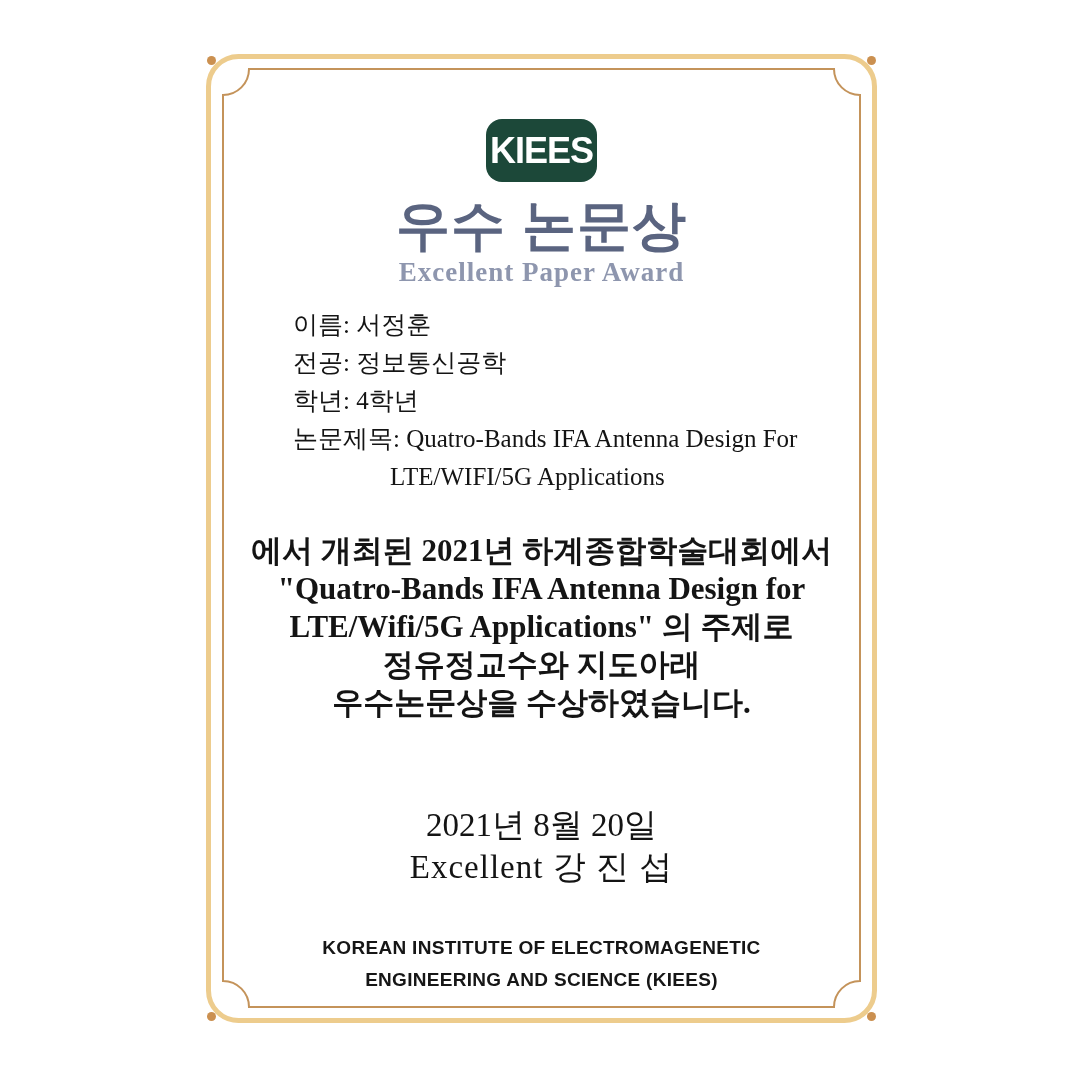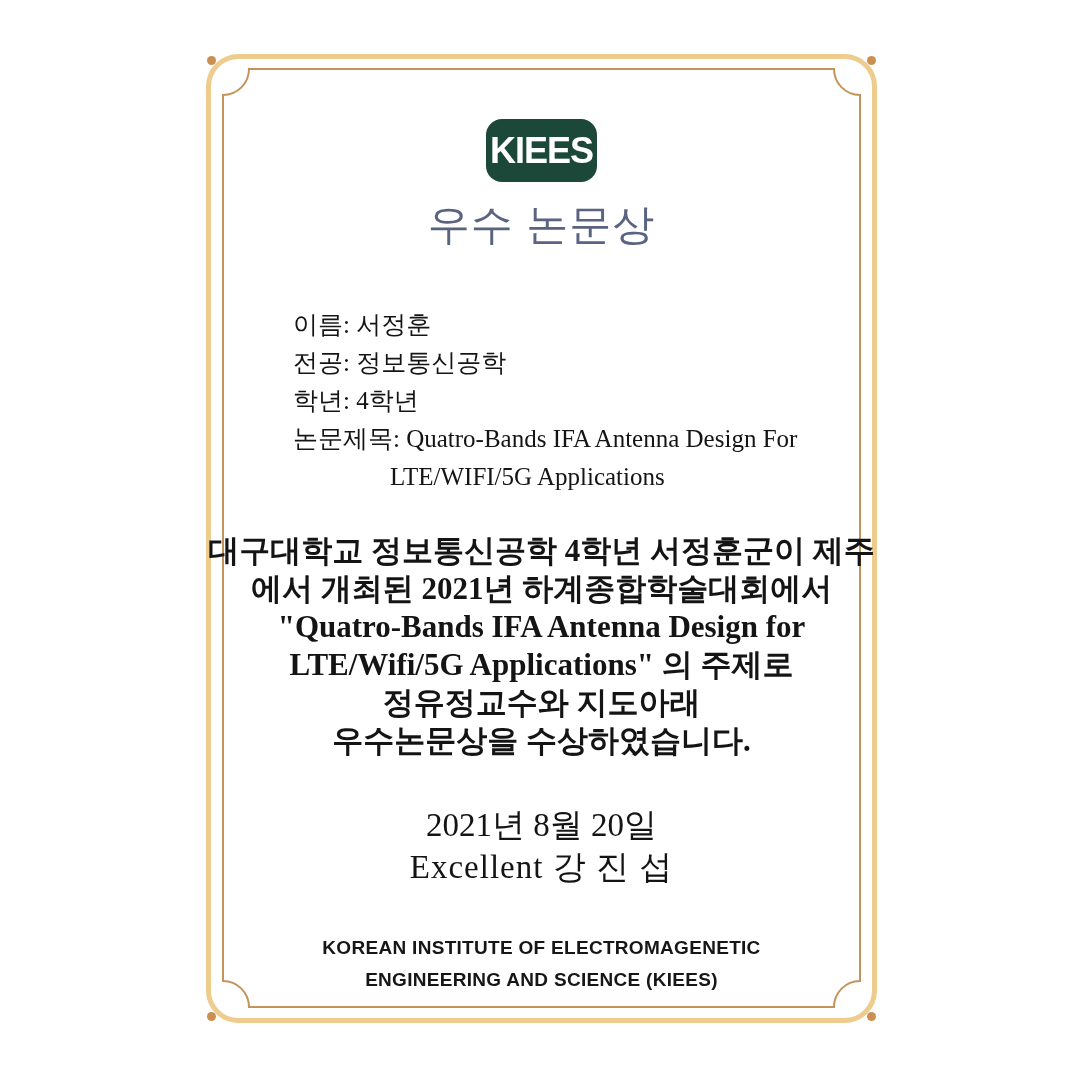--- a/index.html
+++ b/index.html
@@ -30,22 +30,22 @@
     font-family: "Liberation Sans", sans-serif;
     font-weight: 800;
     font-size: 36px;
     letter-spacing: -1px;
     text-align: center;
   }
 
   .title-ko {
     top: 140px;
     font-family: "Liberation Sans", sans-serif;
-    font-weight: 400;
-    font-size: 42px;
+    font-weight: 700;
+    font-size: 54px;
     line-height: 62px;
     color: var(--title, #5a6480);
     letter-spacing: 1px;
   }
   .title-en {
     top: 203px;
     font-size: 27px;
     line-height: 31px;
     font-weight: 700;
     color: var(--subtitle, #8e96ae);
@@ -96,31 +96,31 @@
     <circle class="corner-dot" cx="871.5" cy="1016.5" r="4.5"></circle>
   </svg>
 
   <div class="content">
 
     <div class="block logo-wrap">
       <span class="logo">KIEES</span>
     </div>
 
     <div class="block title-ko">우수 논문상</div>
+    <div class="block title-en">Excellent Paper Award</div>
 
     <div class="block fields">
       <div>이름: 서정훈</div>
       <div>전공: 정보통신공학</div>
       <div>학년: 4학년</div>
       <div>논문제목: Quatro-Bands IFA Antenna Design For</div>
       <div class="indent">LTE/WIFI/5G Applications</div>
     </div>
 
     <div class="block body-par">
-      <div>대구대학교 정보통신공학 4학년 서정훈군이 제주</div>
       <div>에서 개최된 2021년 하계종합학술대회에서</div>
       <div>"Quatro-Bands IFA Antenna Design for</div>
       <div>LTE/Wifi/5G Applications" 의 주제로</div>
       <div>정유정교수와 지도아래</div>
       <div>우수논문상을 수상하였습니다.</div>
     </div>
 
     <div class="block date-line">2021년 8월 20일</div>
     <div class="block president-line">Excellent 강 진 섭</div>
 

